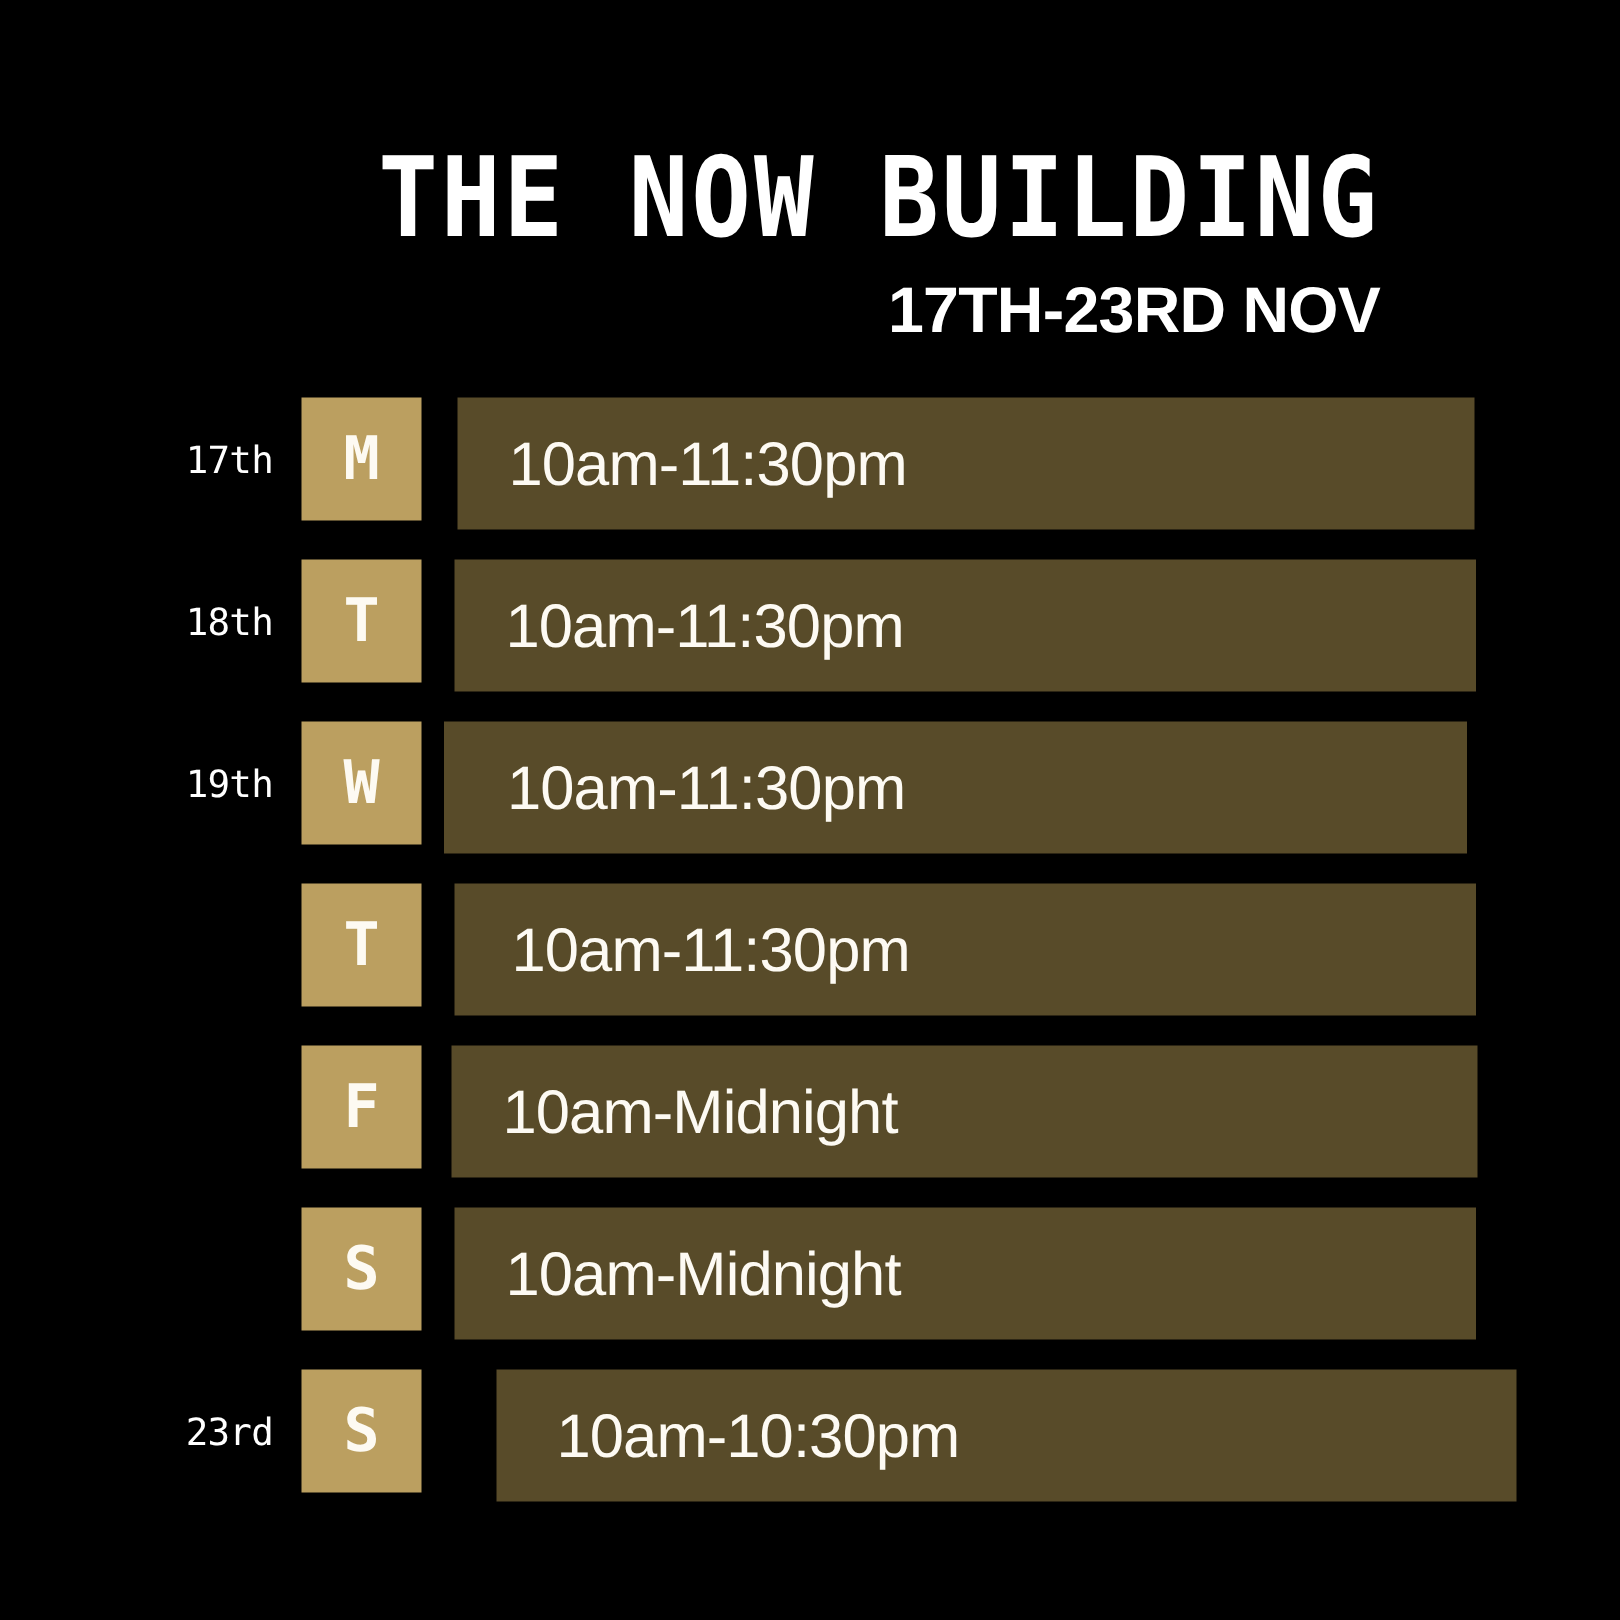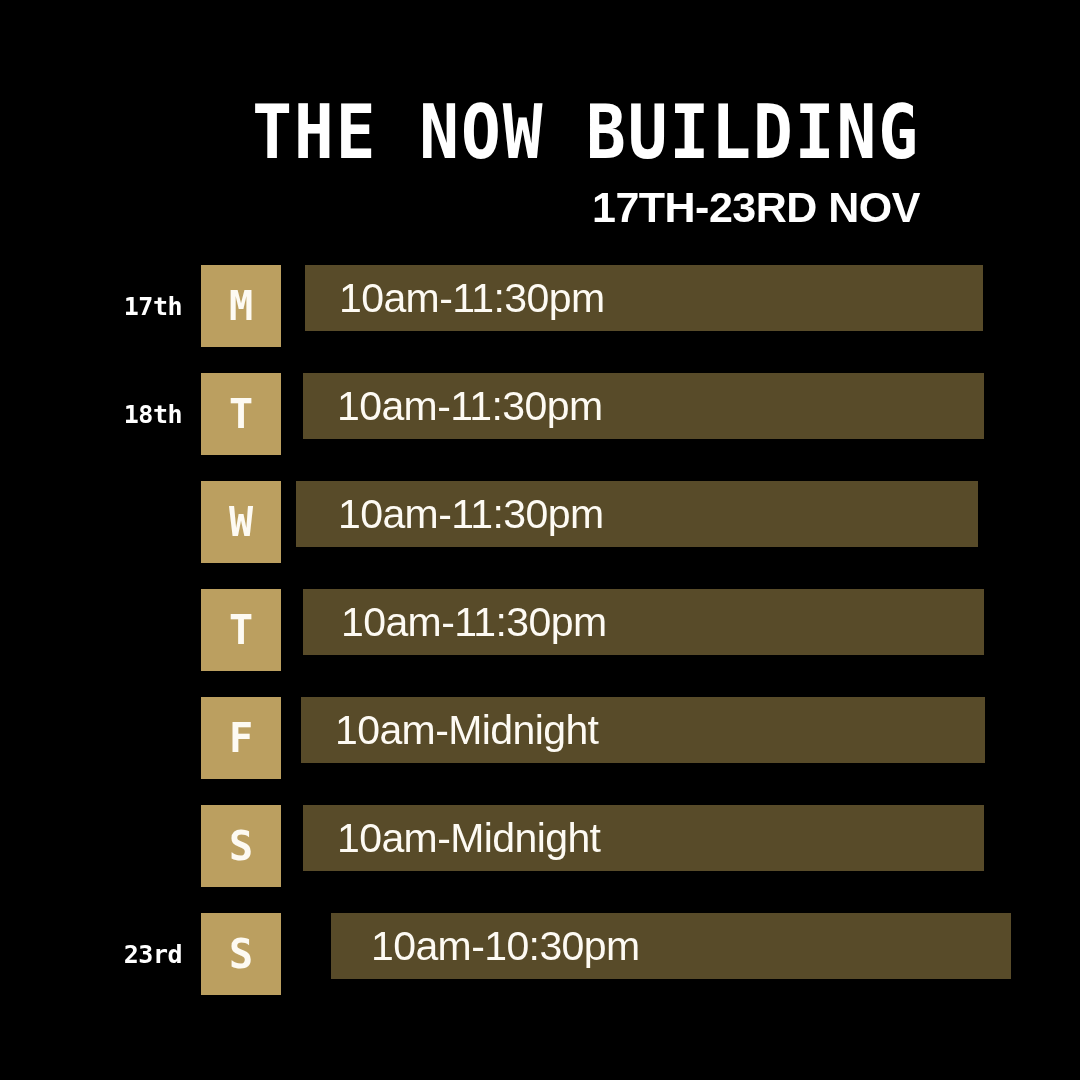--- a/index.html
+++ b/index.html
@@ -72,21 +72,21 @@
   .date-label {
     position: absolute;
     left: 0;
     top: 0;
     width: 182px;
     height: 82px;
     display: flex;
     align-items: center;
     justify-content: flex-end;
     font-family: "DejaVu Sans Mono", "Liberation Mono", monospace;
-    font-weight: 700;
+    font-weight: 400;
     font-size: 25px;
     letter-spacing: -0.5px;
     color: #ffffff;
     white-space: nowrap;
   }
 
   .day-chip {
     position: absolute;
     left: 201px;
     top: 0;
@@ -101,21 +101,21 @@
     font-size: 40px;
     color: #fdfaf2;
     line-height: 1;
   }
 
   .hours-bar {
     position: absolute;
     left: 303px;
     top: 0;
     width: 680px;
-    height: 66px;
+    height: 88px;
     background: #584b29;
     display: flex;
     align-items: center;
   }
 
   .hours-text {
     font-family: "Liberation Sans", sans-serif;
     font-weight: 400;
     font-size: 41px;
     letter-spacing: -0.6px;
@@ -158,20 +158,21 @@
 
     <div class="row r2">
       <div class="date-label">18th</div>
       <div class="day-chip">T</div>
       <div class="hours-bar">
         <span class="hours-text">10am-11:30pm</span>
       </div>
     </div>
 
     <div class="row r3">
+      <div class="date-label">19th</div>
       <div class="day-chip">W</div>
       <div class="hours-bar">
         <span class="hours-text">10am-11:30pm</span>
       </div>
     </div>
 
     <div class="row r4">
       <div class="day-chip">T</div>
       <div class="hours-bar">
         <span class="hours-text">10am-11:30pm</span>

